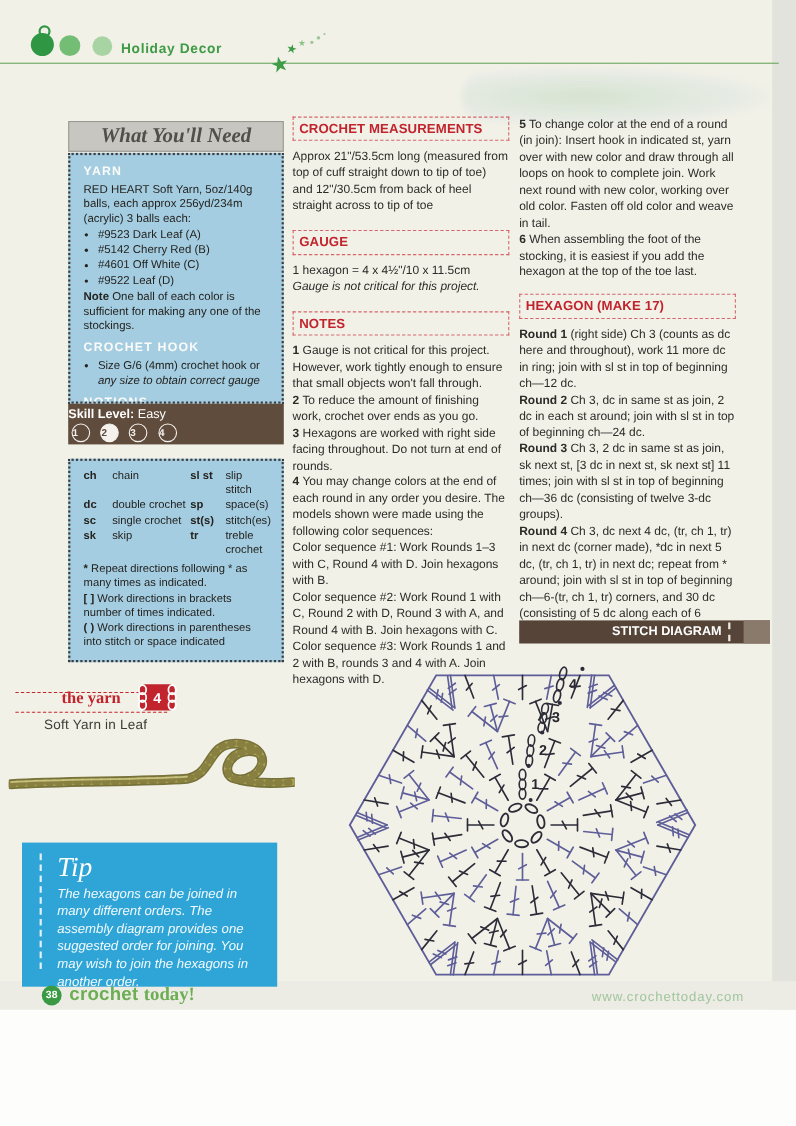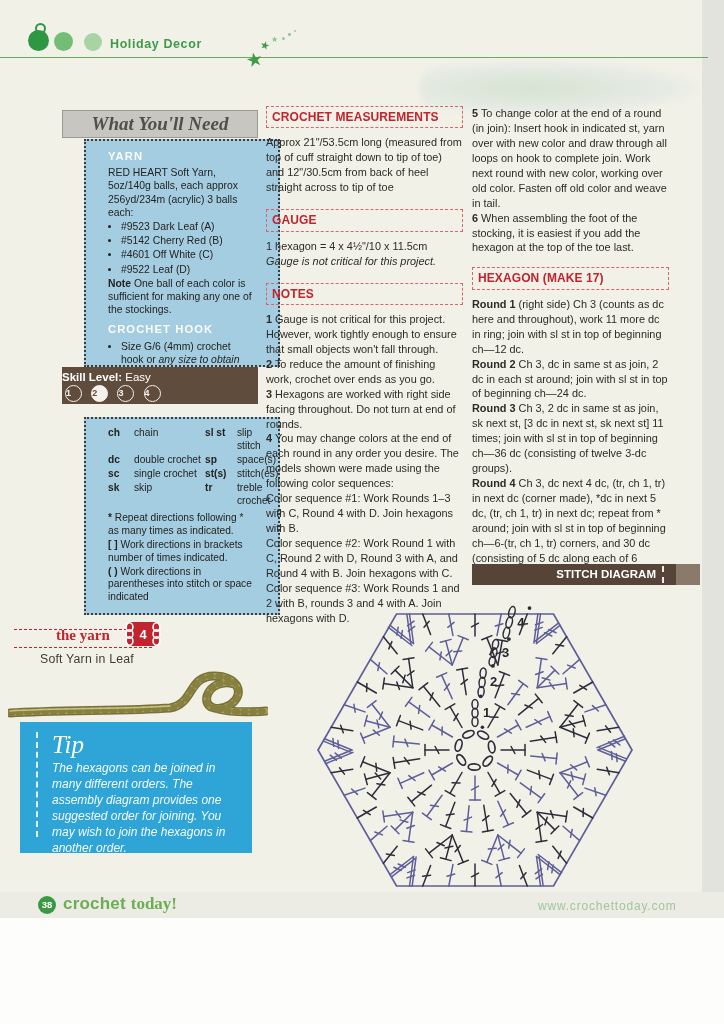--- a/index.html
+++ b/index.html
@@ -22,21 +22,21 @@
   .dotlet{position:absolute;border-radius:50%;background:#9cc79a;}
   .bleed{position:absolute;left:420px;top:62px;width:280px;height:52px;border-radius:30px;
     background:radial-gradient(ellipse at 40% 50%, rgba(140,190,150,.28), rgba(160,200,210,.12) 60%, transparent 75%);
     filter:blur(3px);}
 
   
   .wyn-hdr{position:absolute;left:62px;top:110px;width:196px;height:28px;background:#c7c6c1;
     border:1px solid #9a9992;box-sizing:border-box;text-align:center;
     font-family:"Liberation Serif",serif;font-style:italic;font-weight:bold;font-size:19px;color:#504f49;line-height:26px;}
   .bluebox{position:absolute;left:62px;width:196px;background:#a4cde2;border:2px dotted #3c3c3c;
-    box-sizing:border-box;padding:8px 22px;font-size:10.4px;line-height:1.27;color:#24231f;margin-left:22px;}
+    box-sizing:border-box;padding:8px 12px;font-size:10.4px;line-height:1.27;color:#24231f;}
   .bb1{top:139px;height:228px;overflow:hidden;}
   .bb2{top:417px;}
   .bb-heading{color:#fbfbf8;font-weight:bold;font-size:11.2px;letter-spacing:1.1px;margin:6px 0 3px 0;}
   .bb-heading:first-child{margin-top:0;}
   .bb p{margin:0;}
   .bb ul{margin:1px 0;padding-left:13px;}
   .bb li{margin:0 0 1px 0;}
   .skillbar{position:absolute;left:62px;top:367px;width:196px;height:37px;background:#5f4c3d;
     color:#fff;text-align:left;font-size:11.5px;padding-top:4px;box-sizing:border-box;}
   .skill-circles{margin-top:2px;}
@@ -63,21 +63,21 @@
   .stitchbar .divider{position:absolute;right:36px;top:2px;bottom:2px;border-right:2px dashed #efece7;}
   .stitchbar .lightseg{position:absolute;right:0;top:0;width:24px;height:21px;background:#8a7a6b;}
 
   
   .yarn-rule{position:absolute;height:0;border-top:1.6px dashed #c2242d;width:138px;left:14px;}
   .yarn-label{position:absolute;left:56px;top:627px;font-family:"Liberation Serif",serif;font-weight:bold;
     color:#c2242d;font-size:15px;}
   .yarn-caption{position:absolute;left:40px;top:652px;font-size:12.3px;color:#3e3c34;letter-spacing:.2px;}
 
   
-  .tipbox{position:absolute;left:20px;top:722px;width:232px;height:131px;background:#2fa4d6;box-sizing:border-box;
+  .tipbox{position:absolute;left:20px;top:766px;width:232px;height:131px;background:#2fa4d6;box-sizing:border-box;
     padding:10px 12px 16px 16px;}
   .tip-inner{border-left:2px dashed rgba(255,255,255,.85);padding-left:14px;height:100%;box-sizing:border-box;}
   .tip-title{font-family:"Liberation Serif",serif;font-style:italic;color:#ffffff;font-size:25px;line-height:1;margin:0 0 4px 0;}
   .tip-text{color:#f2fbff;font-style:italic;font-size:12px;line-height:1.33;margin:0;}
 
   
   .pg-circle{position:absolute;left:38px;top:896px;width:18px;height:18px;border-radius:50%;background:#3a9a44;
     color:#fff;font-size:9.5px;font-weight:bold;text-align:center;line-height:18px;}
   .brand{position:absolute;left:63px;top:894px;font-size:17px;color:#6cae53;}
   .brand .b1{font-weight:bold;letter-spacing:.2px;}

